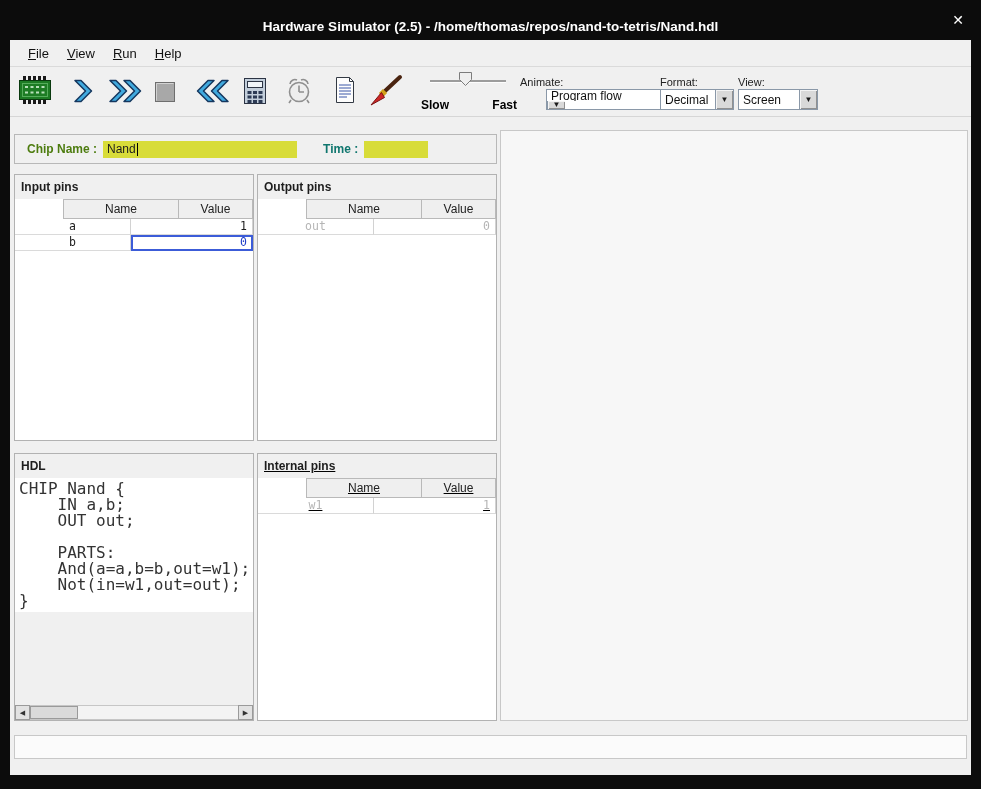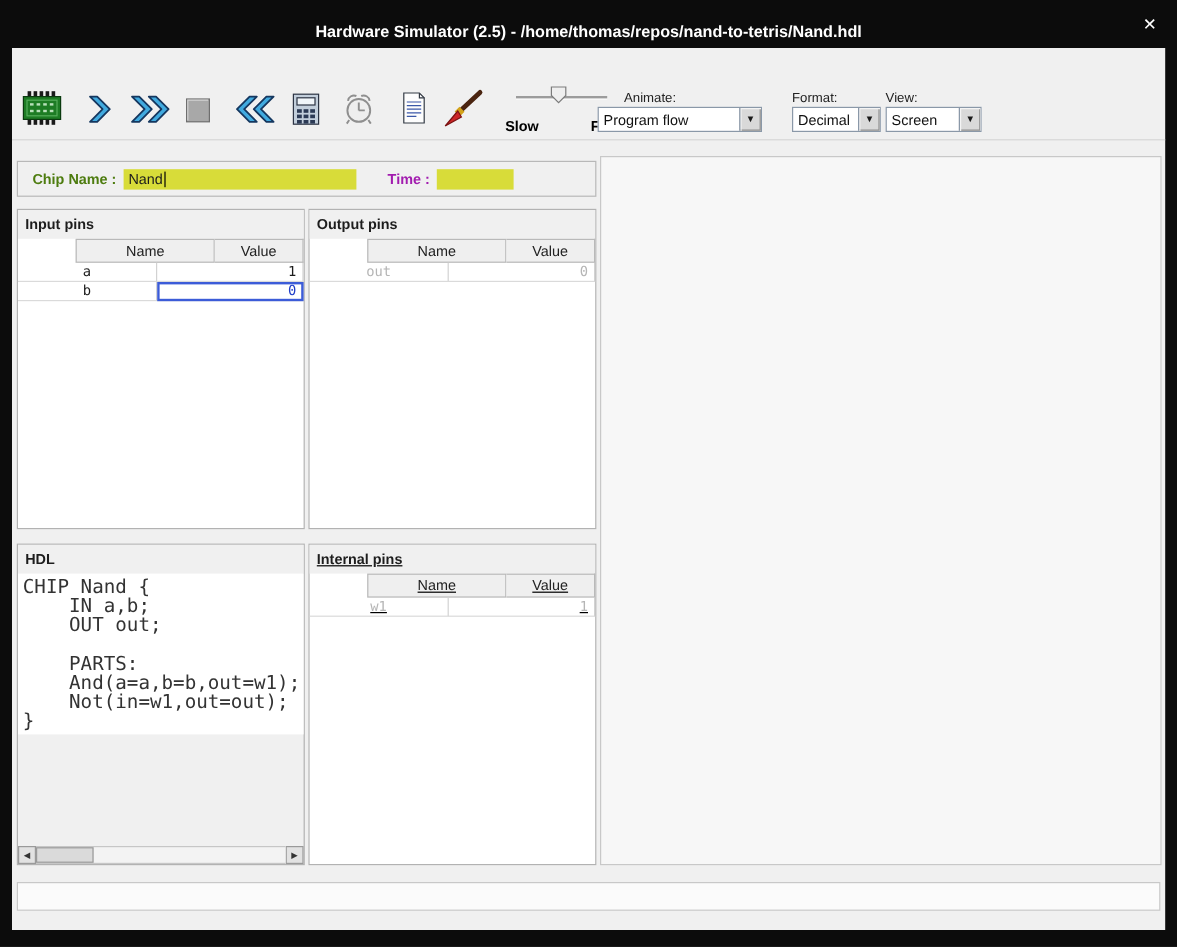--- a/index.html
+++ b/index.html
@@ -32,21 +32,21 @@
   .slider-labels { position: absolute; bottom: 2px; left: 0; right: 0; display: flex; justify-content: space-between; padding: 0 3px; font-size: 12px; font-weight: bold; color: #000000; }
 
   .combo { position: absolute; top: 22px; height: 21px; background: #fff; border: 1px solid #8a98a8; display: flex; align-items: stretch; font-size: 12px; color: #111; }
   .combo-text { flex: 1; display: flex; align-items: center; padding-left: 4px; white-space: nowrap; overflow: hidden; }
   .combo-btn { width: 18px; background: #d9d9d9; border-left: 1px solid #8a98a8; display: flex; align-items: center; justify-content: center; box-shadow: inset 1px 1px 0 #f4f4f4, inset -1px -1px 0 #909090; }
   .combo-arrow { font-size: 8px; color: #1a1a1a; line-height: 1; }
 
   
   .chip-header { position: absolute; left: 4px; top: 94px; width: 483px; height: 30px; border: 1px solid #b8b8b8; background: #f0f0f0; display: flex; align-items: center; }
   .ch-label { font-size: 12px; font-weight: bold; color: #4d7c0f; white-space: nowrap; }
-  .ch-label.time { color: #a21caf; }
+  .ch-label.time { color: #0f766e; }
   .ch-field { height: 17px; background: #d8dc39; display: flex; align-items: center; padding-left: 4px; font-size: 12px; color: #1c1c1c; overflow: hidden; }
   .caret { display: inline-block; width: 1px; height: 13px; background: #000; margin-left: 1px; }
 
   
   .panel { position: absolute; border: 1px solid #b2b2b2; background: #fff; }
   .panel.gray { background: #f0f0f0; }
   .panel-title { height: 24px; line-height: 24px; padding-left: 6px; font-size: 12px; font-weight: bold; color: #1d1d1d; background: #f0f0f0; }
 
   .pt-head { display: flex; height: 20px; }
   .pt-hcell { border: 1px solid #b9b9b9; background: #efefef; font-size: 12px; color: #222; text-align: center; line-height: 18px; }
@@ -76,20 +76,26 @@
 
 <div class="screen">
 
   <div class="titlebar">
     <div class="title">Hardware Simulator (2.5) - /home/thomas/repos/nand-to-tetris/Nand.hdl</div>
     <div class="close">✕</div>
   </div>
 
   <div class="window-body">
 
+    <div class="menubar">
+      <div class="menu-item">File</div>
+      <div class="menu-item">View</div>
+      <div class="menu-item">Run</div>
+      <div class="menu-item">Help</div>
+    </div>
 
     <div class="toolbar">
 
       <div class="tbtn" style="left:8px; top:8px;">
         <svg width="34" height="30" viewBox="0 0 34 30">
           <g fill="#1a1a1a">
             <rect x="5" y="1" width="3" height="5"></rect>
               <rect x="10" y="1" width="3" height="5"></rect>
               <rect x="15" y="1" width="3" height="5"></rect>
               <rect x="20" y="1" width="3" height="5"></rect>
@@ -196,21 +202,21 @@
         <svg class="slider-thumb" width="15" height="16" viewBox="0 0 15 16">
           <polygon points="1.5,1.5 13.5,1.5 13.5,8.5 7.5,14.5 1.5,8.5" fill="#efefef" stroke="#7c7c7c"></polygon>
         </svg>
         <div class="slider-labels">
           <span>Slow</span>
           <span>Fast</span>
         </div>
       </div>
 
       <div class="tlabel" style="left:510px;">Animate:</div>
-      <div class="combo" style="left:488px; width:137px;">
+      <div class="combo" style="left:536px; width:137px;flex-direction:column;">
         <span class="combo-text">Program flow</span>
         <span class="combo-btn">
           <span class="combo-arrow">▼</span>
         </span>
       </div>
 
       <div class="tlabel" style="left:650px;">Format:</div>
       <div class="combo" style="left:650px; width:74px;">
         <span class="combo-text">Decimal</span>
         <span class="combo-btn">

